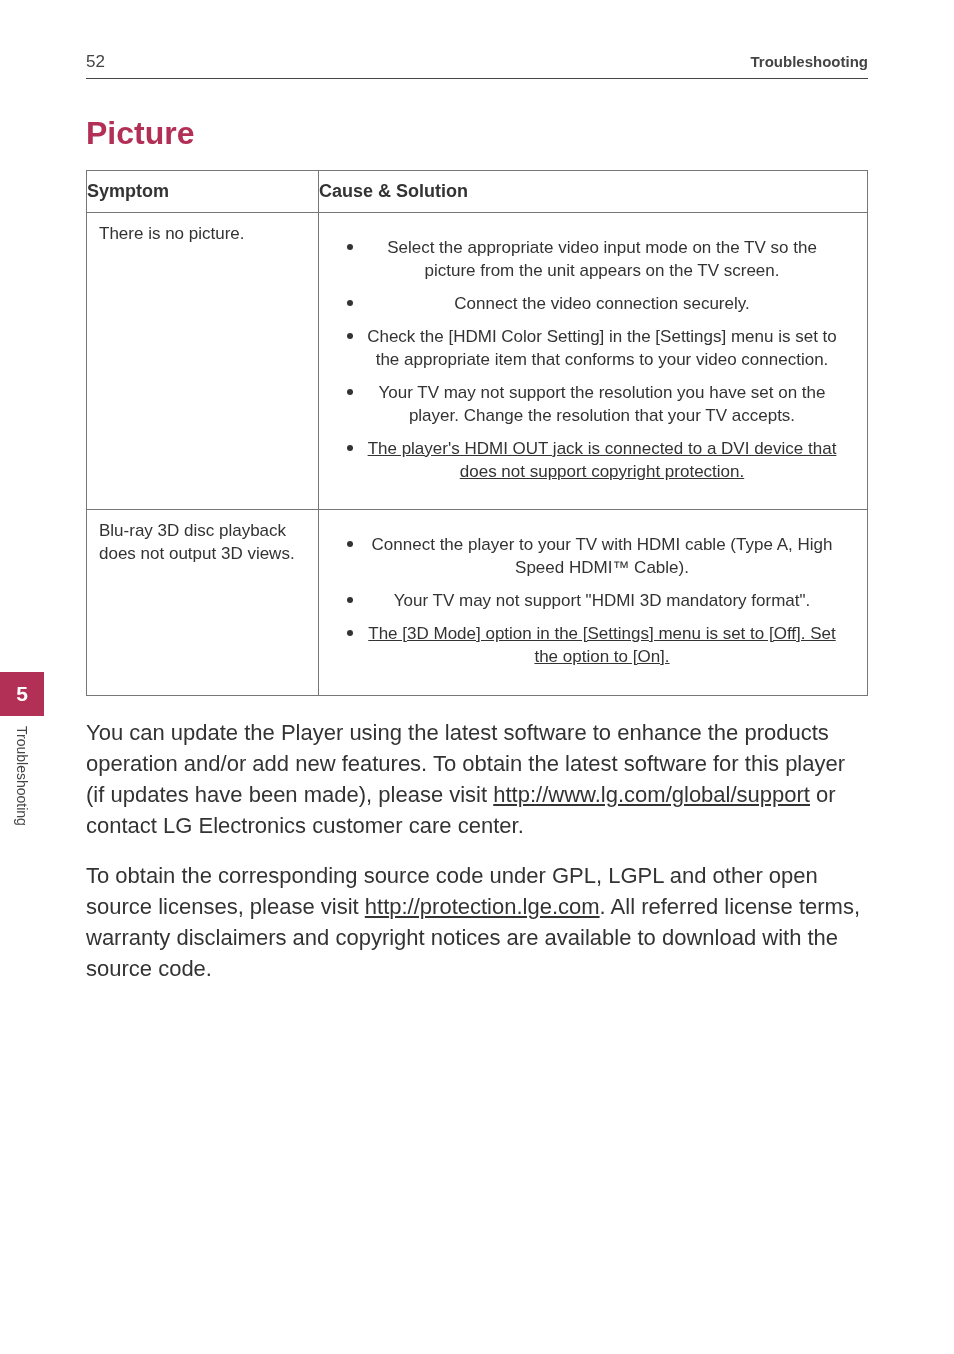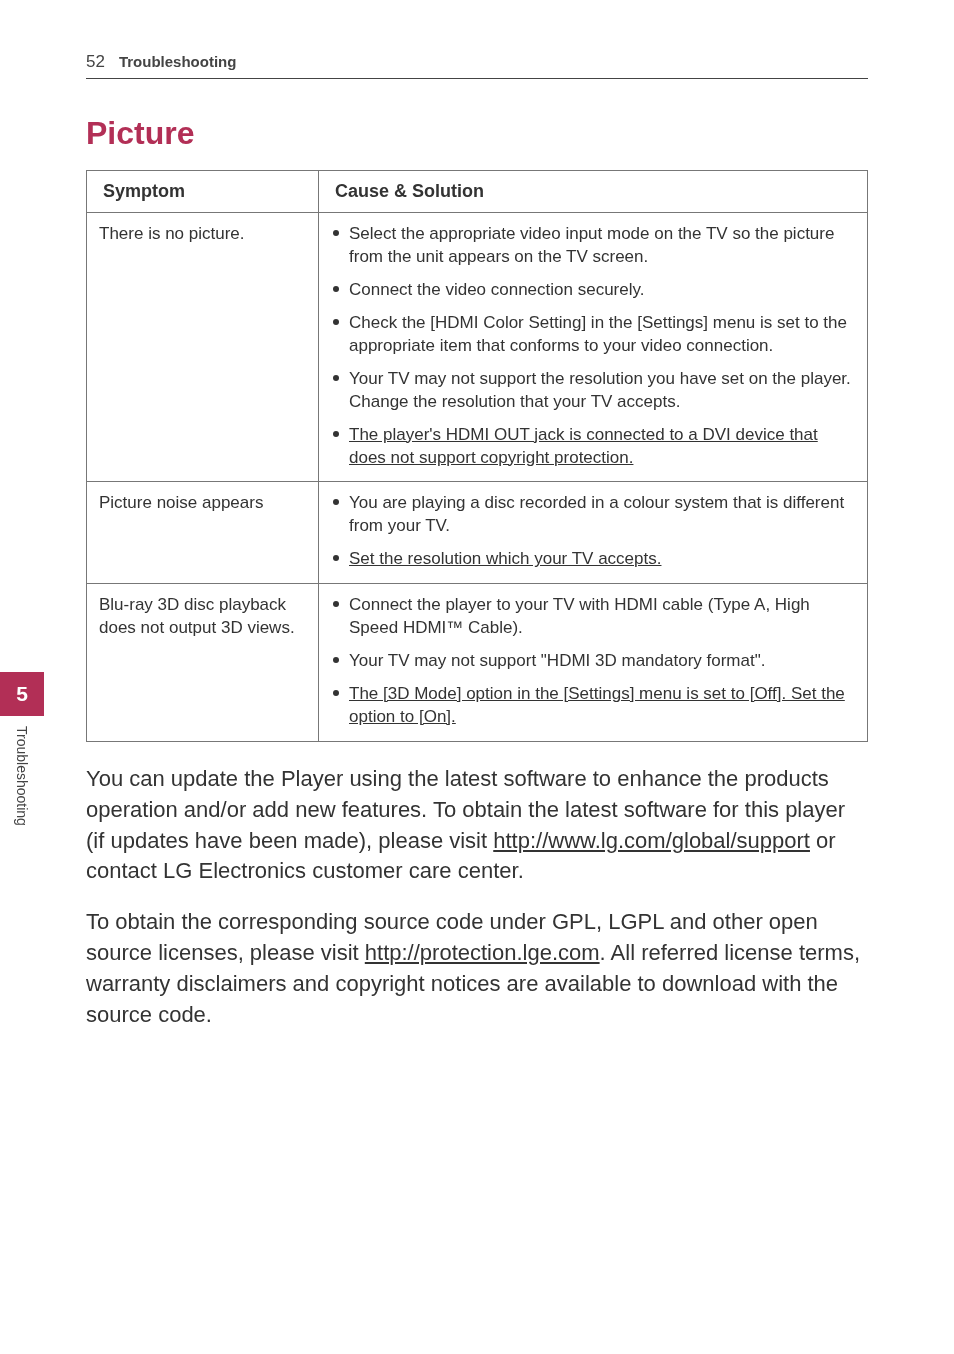--- a/index.html
+++ b/index.html
@@ -1,28 +1,28 @@
 <!DOCTYPE html>
 <html><head>
 <meta charset="utf-8">
 <style>
   * { box-sizing: border-box; margin: 0; padding: 0; }
   html, body { width: 954px; height: 1354px; background: #fff; font-family: "Helvetica Neue", Arial, sans-serif; color: #3a3a3a; }
   .page { position: relative; width: 954px; height: 1354px; padding: 52px 86px 60px 86px; }
-  .header-row { display: flex; align-items: baseline; gap: 14px; margin-bottom: 2px; }
+  .header-row { display: flex; align-items: baseline; gap: 14px; margin-bottom: 2px; justify-content: space-between; }
   .page-number { font-size: 17px; font-weight: 400; color: #444; }
   .header-title { font-size: 15px; font-weight: 700; color: #444; }
   .header-rule { border: none; border-top: 1px solid #444; margin-top: 6px; margin-bottom: 36px; }
   .section-heading { color: #b22f56; font-weight: 700; font-size: 32px; margin-bottom: 18px; }
   .section-heading.sub { font-size: 24px; margin-top: 10px; }
   table.symptom { width: 100%; border-collapse: collapse; border: 1px solid #777; margin-bottom: 22px; }
-  table.symptom th { text-align: left; font-weight: 700; font-size: 18px; color: #333; padding: 10px 16px; border: 1px solid #777; }
+  table.symptom th { text-align: left; font-weight: 700; font-size: 18px; color: #333; padding: 10px 0; border: 1px solid #777; }
   table.symptom td { vertical-align: top; font-size: 17px; font-weight: 300; color: #333; padding: 10px 12px 12px 12px; border: 1px solid #777; line-height: 1.35; }
   table.symptom td.sym { width: 232px; }
-  ul.bullets { list-style: none; padding: 0; margin: 0; }
+  ul.bullets { list-style: none; padding: 0; margin: 14px; text-align: center; }
   ul.bullets li { position: relative; padding-left: 18px; margin-bottom: 10px; font-weight: 300; }
   ul.bullets li:last-child { margin-bottom: 0; text-decoration: underline; }
   ul.bullets li::before { content: ""; position: absolute; left: 2px; top: 7px; width: 6px; height: 6px; background: #333; border-radius: 50%; }
   .body-para { font-size: 22px; font-weight: 300; line-height: 1.4; color: #333; margin-bottom: 20px; }
   .uline { text-decoration: underline; }
   .side-tab { position: absolute; left: 0; top: 672px; width: 44px; }
   .tab-num { width: 44px; height: 44px; background: #b22f56; color: #fff; display: flex; align-items: center; justify-content: center; font-size: 21px; font-weight: 700; }
   .tab-label { writing-mode: vertical-rl; font-size: 14px; font-weight: 400; color: #444; margin-top: 10px; margin-left: 14px; }
 </style>
 </head>
@@ -57,29 +57,20 @@
           <ul class="bullets">
             <li>Select the appropriate video input mode on the TV so the picture from the unit appears on the TV screen.</li>
             <li>Connect the video connection securely.</li>
             <li>Check the [HDMI Color Setting] in the [Settings] menu is set to the appropriate item that conforms to your video connection.</li>
             <li>Your TV may not support the resolution you have set on the player. Change the resolution that your TV accepts.</li>
             <li>The player's HDMI OUT jack is connected to a DVI device that does not support copyright protection.</li>
           </ul>
         </td>
       </tr>
       <tr>
-        <td class="sym">Picture noise appears</td>
-        <td>
-          <ul class="bullets">
-            <li>You are playing a disc recorded in a colour system that is different from your TV.</li>
-            <li>Set the resolution which your TV accepts.</li>
-          </ul>
-        </td>
-      </tr>
-      <tr>
         <td class="sym">Blu-ray 3D disc playback does not output 3D views.</td>
         <td>
           <ul class="bullets">
             <li>Connect the player to your TV with HDMI cable (Type A, High Speed HDMI™ Cable).</li>
             <li>Your TV may not support "HDMI 3D mandatory format".</li>
             <li>The [3D Mode] option in the [Settings] menu is set to [Off]. Set the option to [On].</li>
           </ul>
         </td>
       </tr>
     </tbody>

